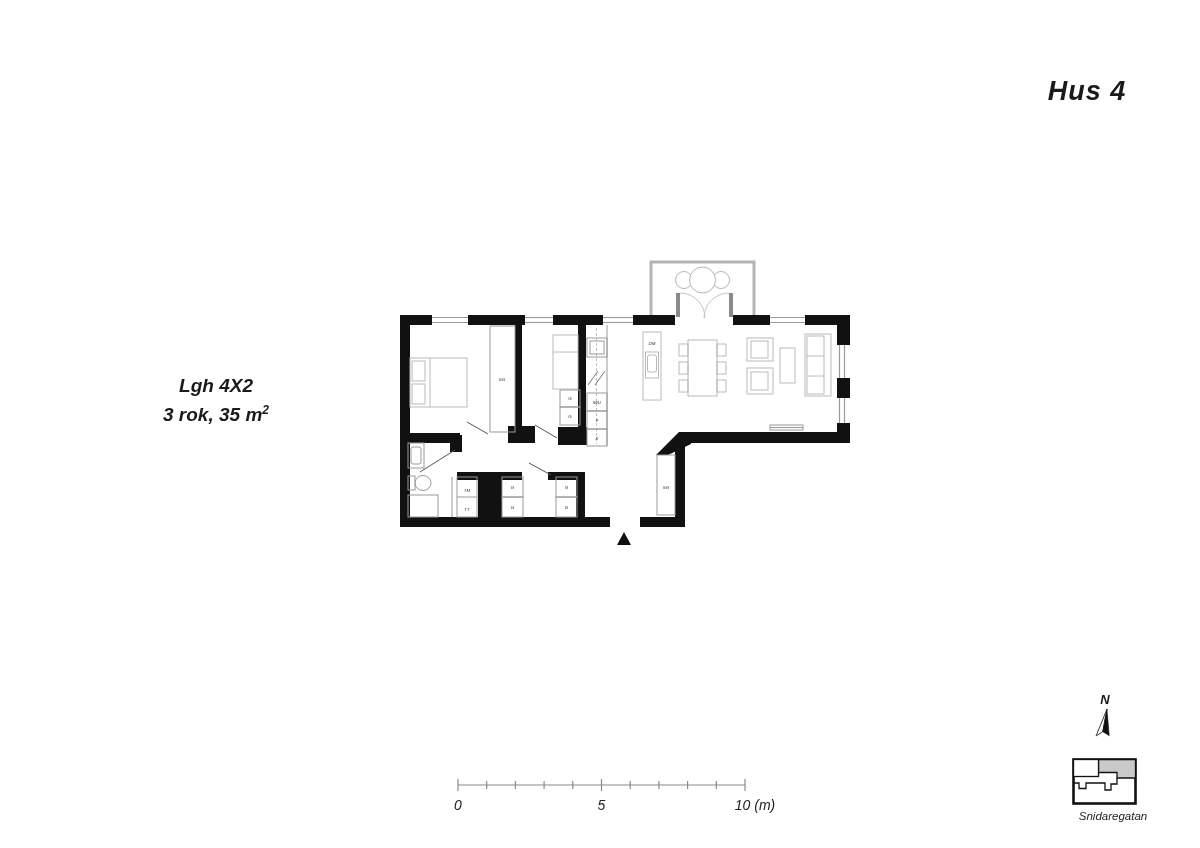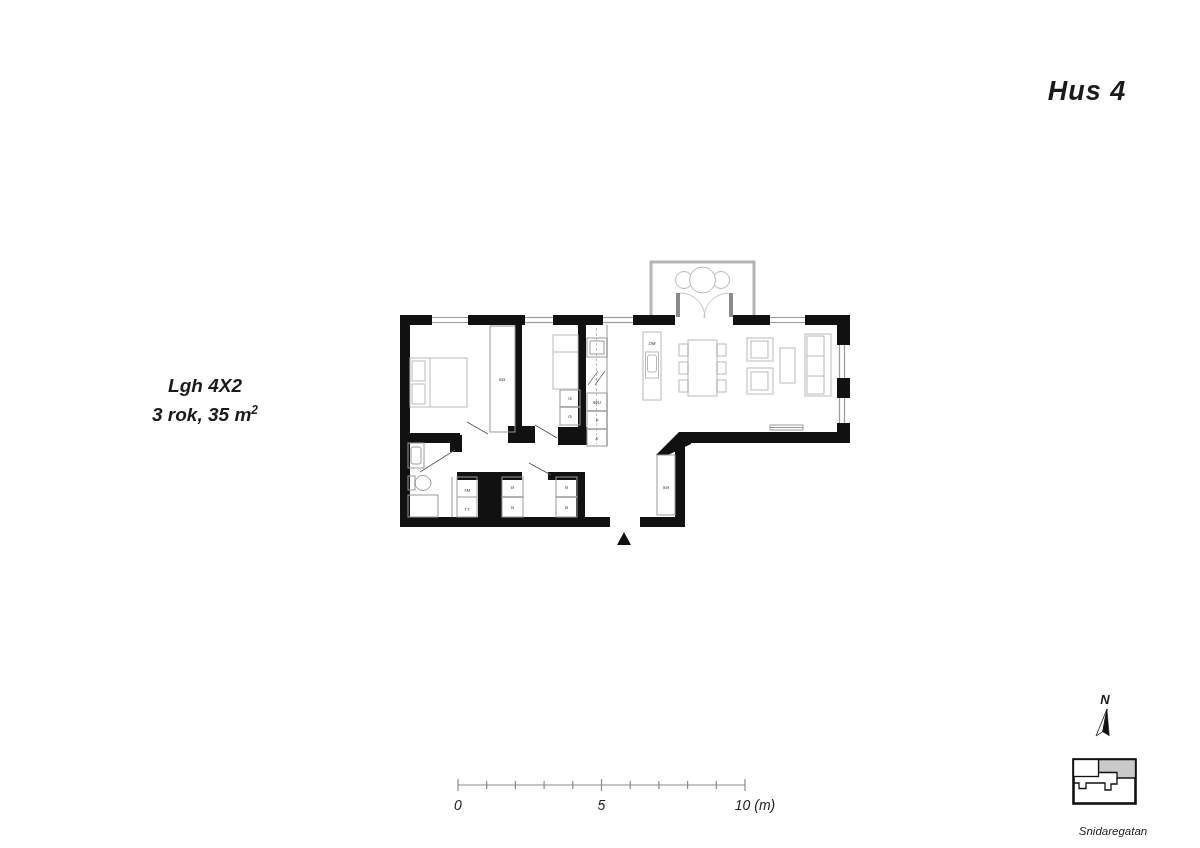--- a/index.html
+++ b/index.html
@@ -1,29 +1,29 @@
 <!DOCTYPE html>
 <html><head>
 <meta charset="utf-8">
 <style>
   html,body{margin:0;padding:0;background:#ffffff;}
   .canvas{position:relative;width:1200px;height:848px;background:#ffffff;overflow:hidden;
           font-family:"Liberation Sans",sans-serif;color:#1a1a1a;}
   .title{position:absolute;left:1012px;top:76px;width:150px;text-align:center;
          font-size:27px;font-style:italic;font-weight:600;letter-spacing:1px;}
-  .apt-label{position:absolute;left:100px;top:374px;width:210px;text-align:center;
+  .apt-label{position:absolute;left:111px;top:374px;width:210px;text-align:center;
              font-size:19px;font-style:italic;font-weight:600;line-height:24px;}
   .apt-label sup{font-size:12px;}
   .plan-svg{position:absolute;left:395px;top:248px;}
   .scale-svg{position:absolute;left:445px;top:768px;}
   .compass{position:absolute;left:1085px;top:692px;width:40px;height:56px;text-align:center;}
   .compass .n{font-size:13px;font-weight:bold;font-style:italic;}
   .keyplan-svg{position:absolute;left:1070px;top:753px;}
   .street{position:absolute;left:1058px;top:810px;width:110px;text-align:center;
-          font-size:11.5px;font-style:italic;color:#222;margin-top:15px;}
+          font-size:11.5px;font-style:italic;color:#222;}
   svg text{font-family:"Liberation Sans",sans-serif;}
   .plan-label{font-size:4.4px;font-style:italic;fill:#333;text-anchor:middle;}
   .scale-text{font-size:14px;font-style:italic;fill:#222;text-anchor:middle;}
 </style>
 </head>
 <body>
 
 <div class="canvas">
 
   <div class="title">Hus 4</div>

